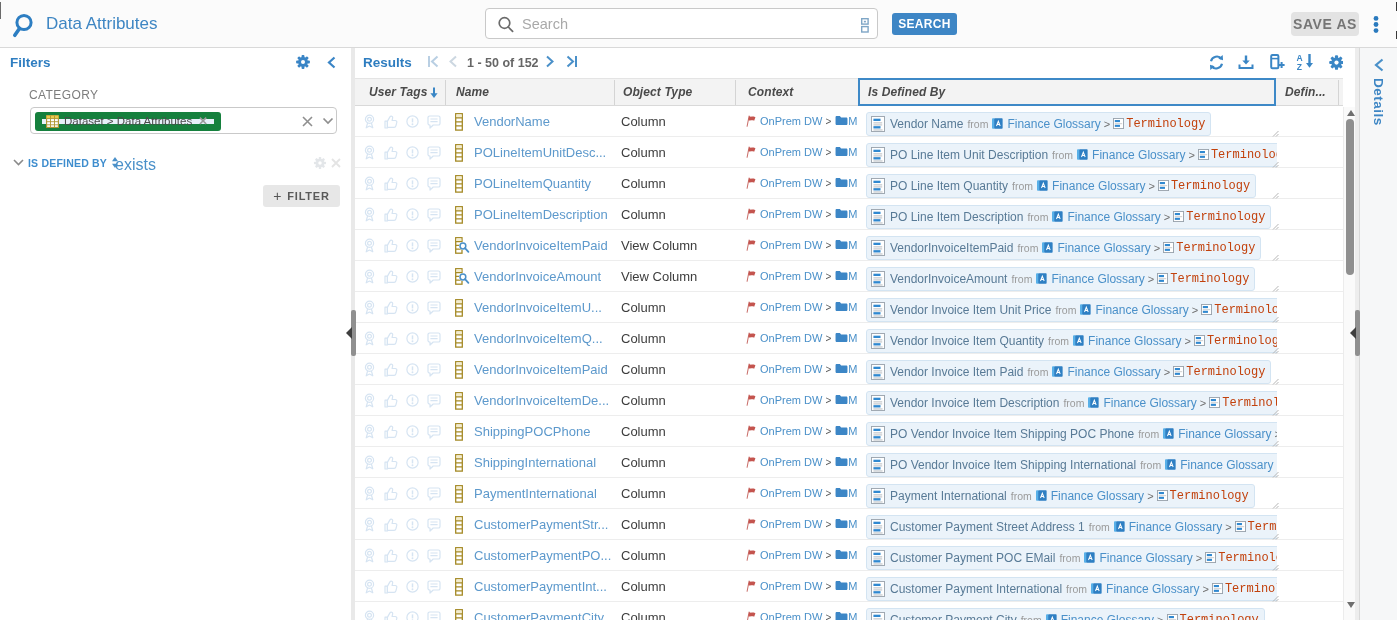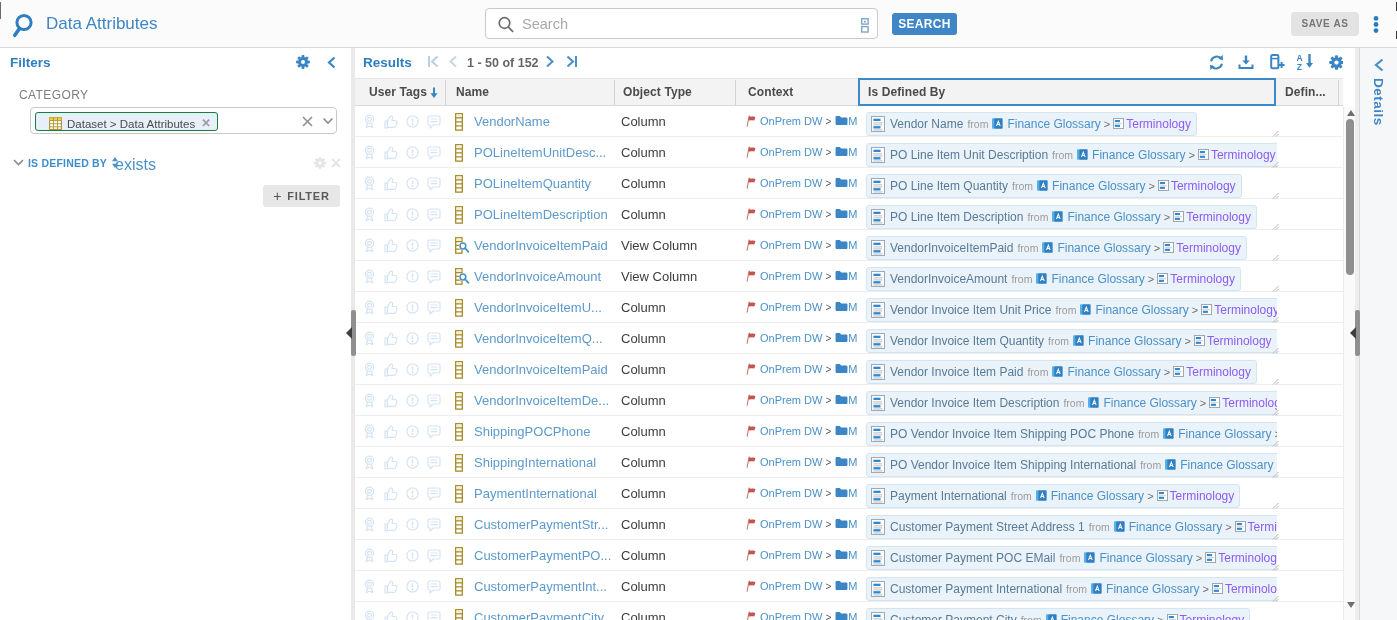--- a/index.html
+++ b/index.html
@@ -2,60 +2,60 @@
 <html><head><meta charset="utf-8"><style>
 *{margin:0;padding:0;box-sizing:border-box;font-family:"Liberation Sans",sans-serif;}
 html,body{width:1397px;height:620px;overflow:hidden;background:#fff;position:relative;}
 .abs{position:absolute;}
 
 #topbar{position:absolute;left:0;top:0;width:1397px;height:48px;background:#fbfbfb;border-bottom:1px solid #d9d9d9;}
 #title{position:absolute;left:46px;top:14px;font-size:17px;color:#3e86c3;}
 #searchbox{position:absolute;left:485px;top:8px;width:393px;height:31px;background:#fff;border:1px solid #c9c9c9;border-radius:4px;}
 #searchph{position:absolute;left:36px;top:7px;font-size:14.5px;color:#a9a9a9;}
 #searchbtn{position:absolute;left:892px;top:13px;width:65px;height:22px;background:#3e86c5;border-radius:3px;color:#fff;font-size:12px;font-weight:bold;text-align:center;line-height:22px;letter-spacing:.3px;}
-#saveas{position:absolute;left:1291px;top:12px;width:68px;height:24px;background:#e3e3e3;border-radius:4px;color:#757575;font-size:10px;font-weight:bold;text-align:center;line-height:24px;letter-spacing:.6px;}
+#saveas{position:absolute;left:1291px;top:12px;width:68px;height:24px;background:#e3e3e3;border-radius:4px;color:#757575;font-size:14px;font-weight:bold;text-align:center;line-height:24px;letter-spacing:.6px;}
 
 #sidebar{position:absolute;left:0;top:48px;width:364px;height:572px;background:#fff;}
 #filtershead{position:absolute;left:10px;top:7px;font-size:13.5px;font-weight:bold;color:#2f7ec1;}
-#catlabel{position:absolute;left:19px;top:40px;font-size:12px;color:#7d7d7d;letter-spacing:.4px;}
+#catlabel{position:absolute;left:29px;top:40px;font-size:12px;color:#7d7d7d;letter-spacing:.4px;}
 #catselect{position:absolute;left:30px;top:59px;width:307px;height:27px;border:1px solid #c9c9c9;border-radius:4px;background:#fff;}
-#catchip{position:absolute;left:4px;top:3.5px;height:19px;display:inline-flex;align-items:flex-end;background:#e7f0f9;border:1px solid #15803d;border-radius:3px;padding:0 6px 0 13px;font-size:11.5px;color:#4a4a4a;white-space:nowrap;}
+#catchip{position:absolute;left:4px;top:3.5px;height:19px;display:inline-flex;align-items:center;background:#e7f0f9;border:7px solid #15803d;border-radius:3px;padding:0 6px 0 4px;font-size:11.5px;color:#4a4a4a;white-space:nowrap;}
 #catchip .x{color:#9a9a9a;font-weight:bold;margin-left:6px;font-size:11.5px;}
 #idbrow{position:absolute;left:0;top:106px;width:351px;height:20px;}
 #idbtext{position:absolute;left:28px;top:3px;font-size:10.5px;font-weight:bold;color:#3e8dce;letter-spacing:.2px;}
 #existstext{position:absolute;left:115px;top:2px;font-size:16px;color:#4a90c9;}
 #filterbtn{position:absolute;left:263px;top:137px;width:77px;height:22px;background:#e7e7e7;border-radius:3px;color:#595959;font-size:11px;font-weight:bold;text-align:center;line-height:22px;letter-spacing:.8px;}
 #filterbtn .pl{font-size:14px;font-weight:normal;color:#555;vertical-align:-1px;margin-right:5px;}
 
 .split{position:absolute;top:48px;height:572px;width:4px;background:#e9e9e9;z-index:6;}
 .grip{position:absolute;width:5px;height:46px;background:#909090;border-radius:2px;top:262px;}
 
 #results{position:absolute;left:355px;top:48px;width:988px;height:572px;background:#fff;overflow:hidden;}
 #resultshead{position:absolute;left:8px;top:7px;font-size:13.5px;font-weight:bold;color:#2e7dc0;}
 #pagetext{position:absolute;left:112px;top:8px;font-size:12.5px;font-weight:bold;color:#666;}
 
-#thead{position:absolute;left:0;top:30px;width:988px;height:28px;background:#f3f3f3;border-top:1px solid #e4e4e4;border-bottom:1px solid #d9d9d9;}
+#thead{position:absolute;left:0;top:30px;width:988px;height:28px;background:#f3f3f3;border-top:1px solid #e4e4e4;border-bottom:1px solid #d9d9d9;font-style:italic;}
 #thead .lbl{position:absolute;top:6px;font-size:12px;font-weight:bold;color:#4a4a4a;letter-spacing:.1px;}
 #thead .div{position:absolute;top:1px;width:1px;height:25px;background:#d4d4d4;}
 #idbbox{position:absolute;left:503px;top:-1px;width:418px;height:28px;border:2px solid #3e89c7;}
 
 .row{position:absolute;left:355px;width:988px;height:31px;border-bottom:1px solid #ededed;background:#fff;}
 .tags{position:absolute;left:8px;top:8px;display:flex;gap:8px;}
 .name{position:absolute;left:119px;top:8px;font-size:13px;color:#5d99cc;white-space:nowrap;max-width:138px;overflow:hidden;}
 .colicon{position:absolute;left:100px;top:7px;}
 .otype{position:absolute;left:266px;top:8px;font-size:13px;color:#3d3d3d;}
 .ctx{position:absolute;left:391px;top:9px;width:112px;overflow:hidden;white-space:nowrap;font-size:11px;color:#4a90c9;}
 .ctx .sep{color:#5a5a5a;font-size:10px;}
 .chipwrap{position:absolute;left:511px;top:6px;max-width:411px;height:25px;overflow:hidden;}
 .chip{display:inline-flex;align-items:center;height:24px;background:#ebf3fa;border:1px solid #d3e4f2;border-radius:3px;padding:0 5px 0 4px;white-space:nowrap;font-size:12px;justify-content:center;}
 .chip .tname{color:#587a96;margin:0 0 0 5px;}
 .chip .from{color:#9a9a9a;font-size:10.5px;margin:12px 4px;}
 .chip .fg{color:#4a90c9;margin-left:4px;}
 .chip .gt{color:#6e6e6e;font-size:11px;margin:0 3px;}
-.chip .tg{color:#8b5cf6;margin-left:2px;}
+.chip .tg{color:#c2410c;margin-left:2px;font-family:Liberation Mono, monospace;}
 .rgrip{position:absolute;left:917px;top:24px;}
 
 #vscroll{position:absolute;left:1343px;top:107px;width:12px;height:513px;background:#fafafa;border-left:1px solid #ececec;}
 #vthumb{position:absolute;left:2px;top:12px;width:8px;height:156px;background:#8f8f8f;border-radius:4px;}
 
 #details{position:absolute;left:1359px;top:48px;width:38px;height:572px;background:#f6f7f8;border-left:1px solid #d9d9d9;}
 #detailstext{position:absolute;left:11px;top:30px;writing-mode:vertical-rl;font-size:13.5px;font-weight:bold;color:#3e86c4;letter-spacing:.5px;}
 </style></head>
 <body>
 

